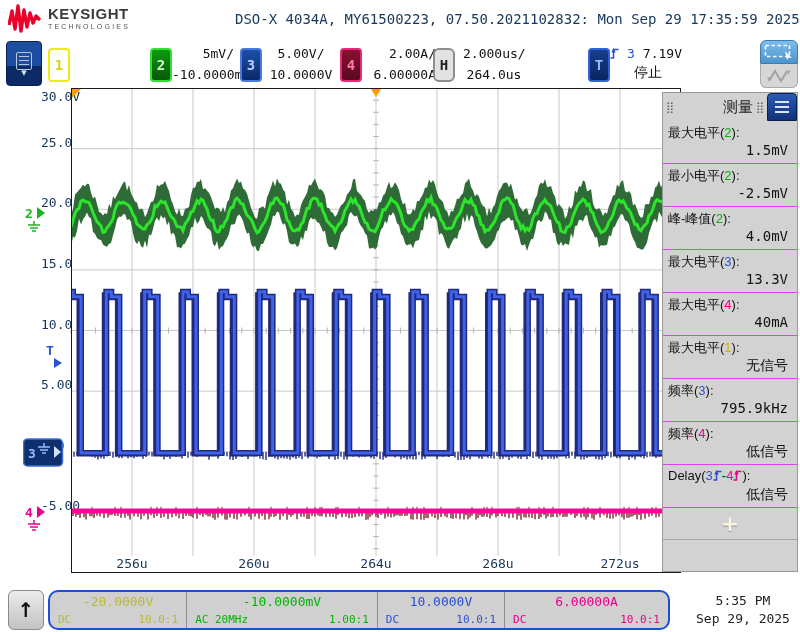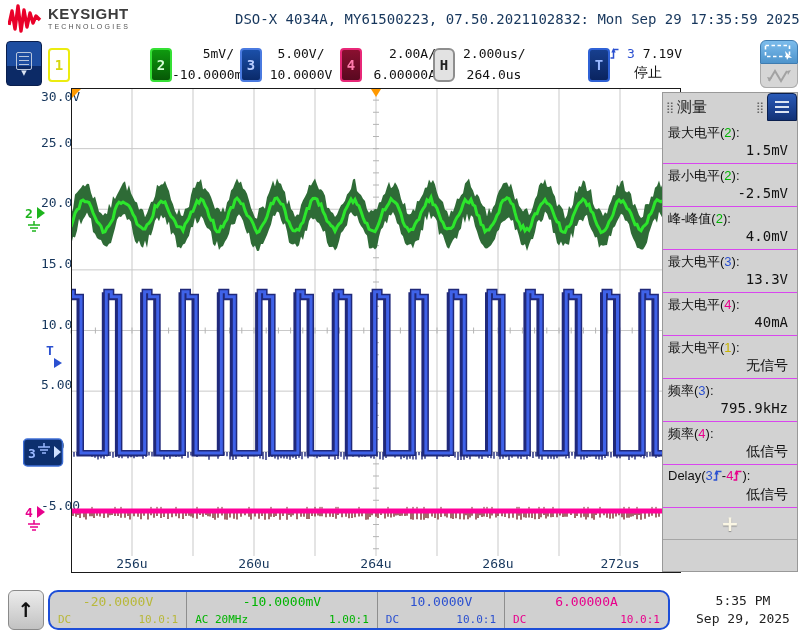--- a/index.html
+++ b/index.html
@@ -52,21 +52,21 @@
   
   .main { position:absolute; left:0; top:88px; width:660px; height:485px;margin-left:23px; }
   #scope-svg { position:absolute; left:0; top:0; }
 
   
   .sbar { position:absolute; left:662px; top:92px; width:136px; height:480px;
           background:#d2d2d2; border:1px solid #999; }
   .sb-hd { height:28px; display:flex; align-items:center; }
   .sb-grip { width:14px; text-align:center; color:#666; font-size:11px; line-height:1;
              font-family:"DejaVu Sans", sans-serif; cursor:grab; }
-  .sb-title { flex:1; text-align:left; font-size:15px; color:#222;
+  .sb-title { flex:1; text-align:right; font-size:15px; color:#222;
               font-family:"Liberation Sans", sans-serif; }
   .sb-menu { width:30px; height:28px; background:linear-gradient(#2a5ab8,#123276);
              border:1px solid #0a1f4e; border-radius:4px 4px 0 0;
              display:flex; flex-direction:column; align-items:center; justify-content:center; gap:3px; }
   .sb-menu i { display:block; width:14px; height:2px; background:#dbe4f2; }
   .m-row { padding:3px 5px 2px 5px; border-bottom:1px solid #d946ef; }
   .m-label { font-size:13px; color:#111; height:18px; white-space:nowrap;
              font-family:"Liberation Sans", sans-serif; }
   .m-value { font-size:14px; color:#111; text-align:right; padding-right:4px; height:19px; }
   .m-ch1 { color:#c8b400; } .m-ch2 { color:#00b400; } .m-ch3 { color:#2b50d0; } .m-ch4 { color:#e8008c; }

